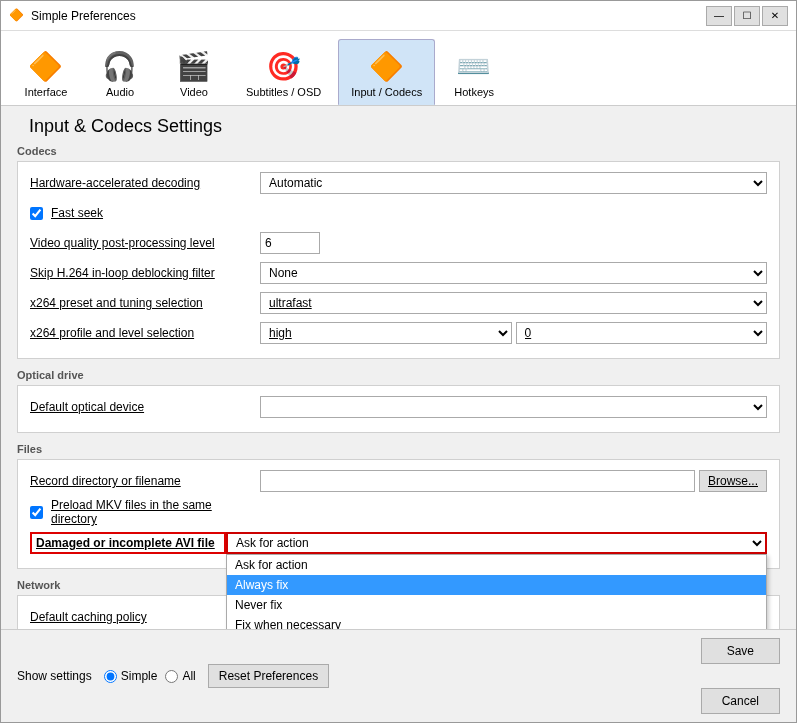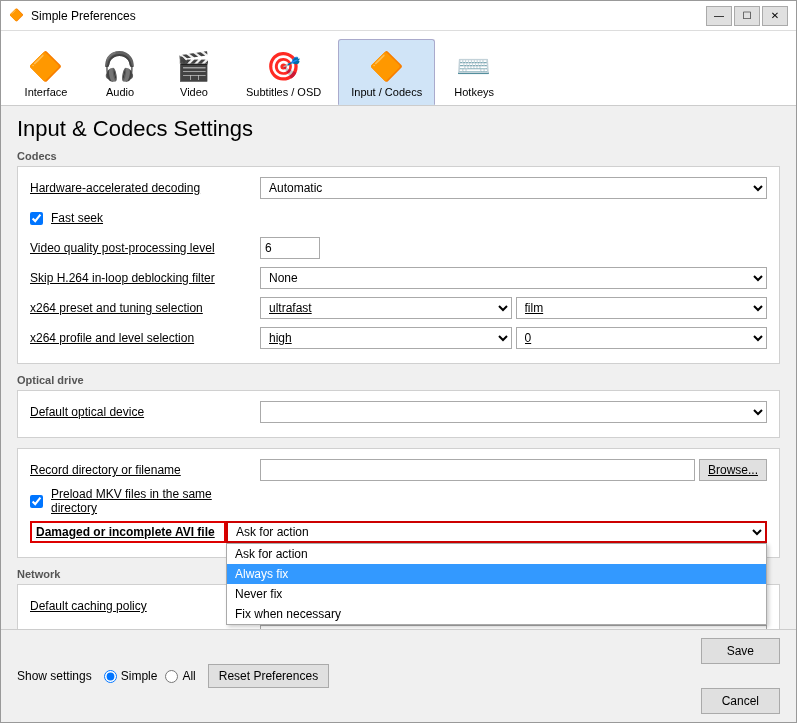--- a/index.html
+++ b/index.html
@@ -85,23 +85,23 @@
       align-items: center;
       justify-content: center;
       font-size: 28px;
     }
     .nav-tab-label {
       font-size: 11px;
       text-align: center;
     }
 
     .page-title {
-      font-size: 22px;
+      font-size: 18px;
       font-weight: normal;
-      padding: 10px 16px 8px;
+      padding: 10px 28px 8px;
       color: #000;
     }
 
     .content {
       flex: 1;
       overflow-y: auto;
       padding: 0 16px;
     }
 
     .section {
@@ -420,30 +420,20 @@
                 <option selected="">ultrafast</option>
                 <option>superfast</option>
                 <option>veryfast</option>
                 <option>faster</option>
                 <option>fast</option>
                 <option>medium</option>
                 <option>slow</option>
                 <option>slower</option>
                 <option>veryslow</option>
                 <option>placebo</option>
-              </select>
-              <select>
-                <option selected="">film</option>
-                <option>animation</option>
-                <option>grain</option>
-                <option>stillimage</option>
-                <option>psnr</option>
-                <option>ssim</option>
-                <option>fastdecode</option>
-                <option>zerolatency</option>
               </select>
             </div>
           </div>
         </div>
 
         <div class="form-row">
           <div class="form-label">x264 profile and level selection</div>
           <div class="form-control">
             <div class="dual-select">
               <select>
@@ -478,20 +468,21 @@
           <div class="form-control">
             <select class="input-select">
               <option value=""></option>
             </select>
           </div>
         </div>
       </div>
     </div>
 
     <div class="section">
+      <div class="section-label">Files</div>
       <div class="section-content">
 
         <div class="form-row">
           <div class="form-label">Record directory or filename</div>
           <div class="form-control">
             <div class="record-row">
               <input type="text" value="" style="">
               <button class="browse-btn">Browse...</button>
             </div>
           </div>

